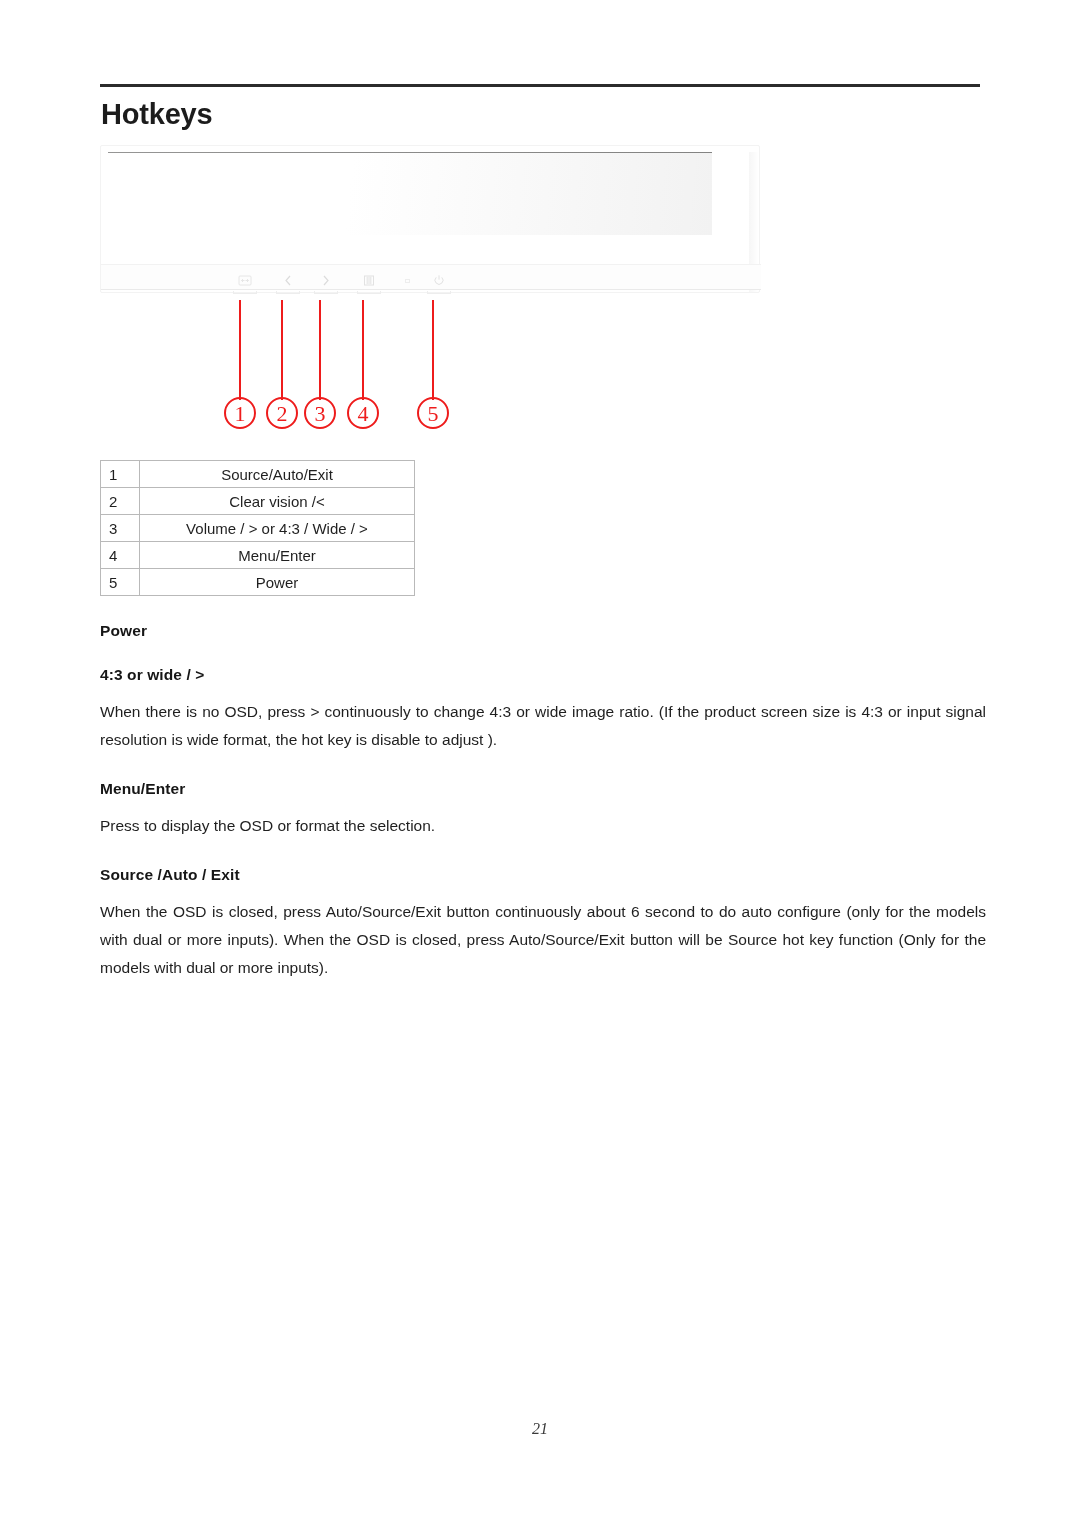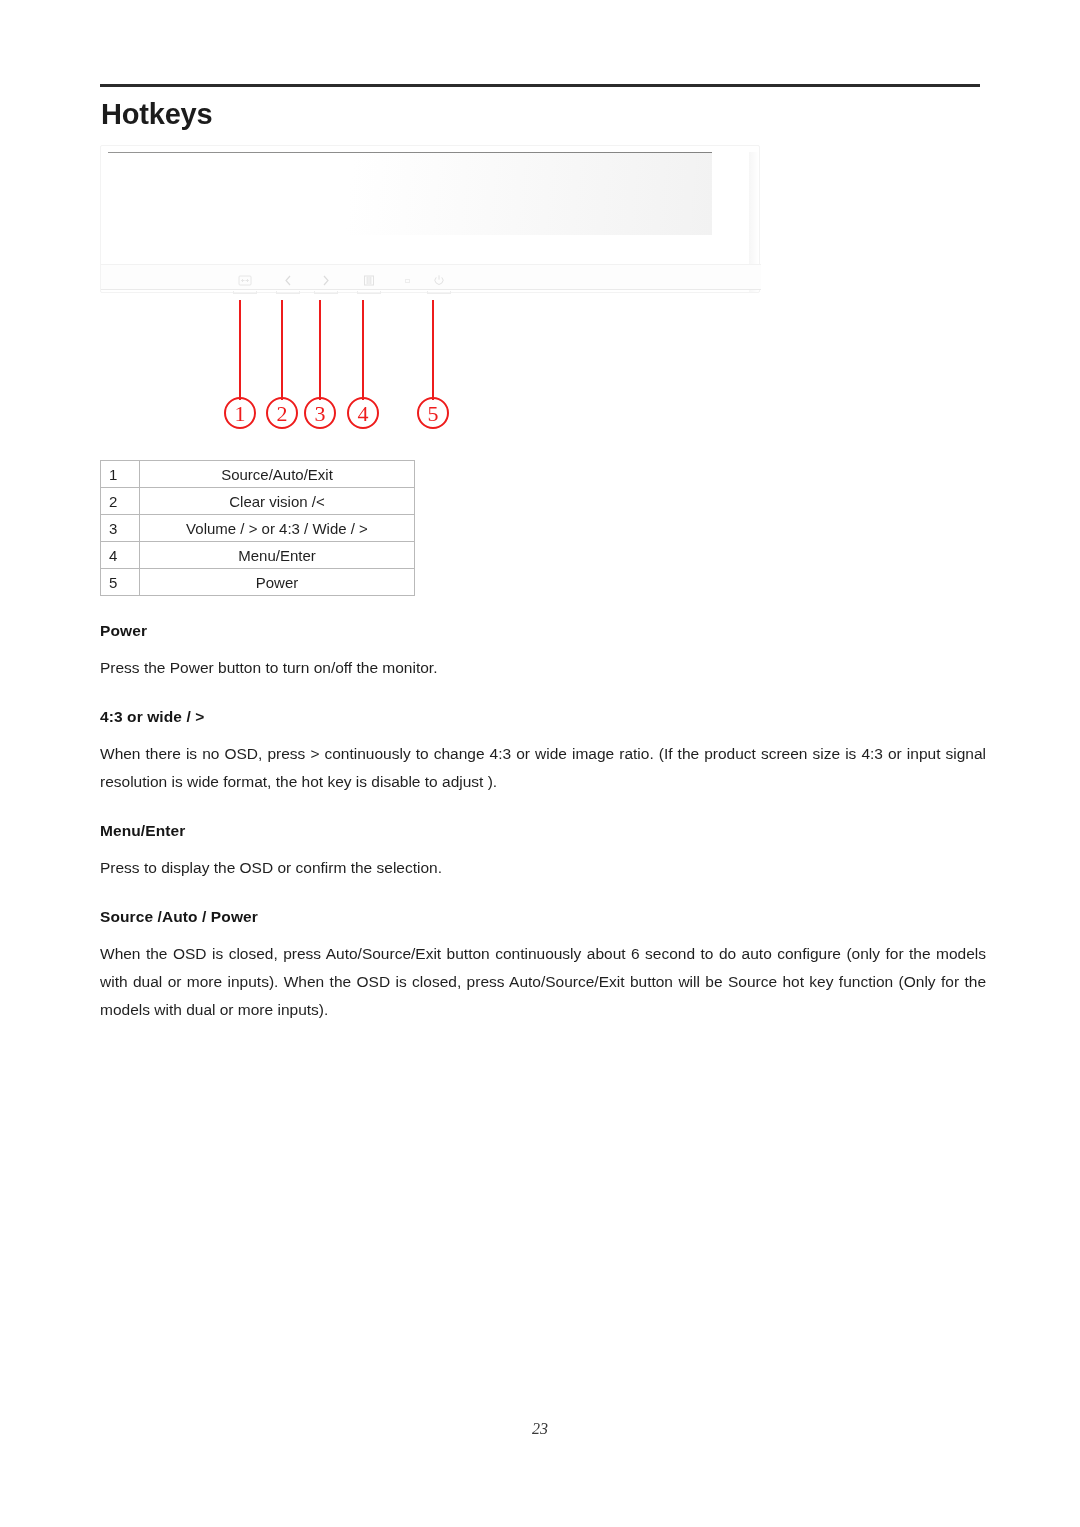--- a/index.html
+++ b/index.html
@@ -323,38 +323,37 @@
         <td class="idx">5</td>
         <td class="desc">Power</td>
       </tr>
     </tbody>
   </table>
 
   <div class="sections">
 
     <div class="sec">
       <h3>Power</h3>
-      <p>Press the Power button to turn on/off the monitor.</p>
     </div>
 
     <div class="sec">
     </div>
 
     <div class="sec">
       <h3>4:3 or wide / &gt;</h3>
       <p class="justify">When there is no OSD, press &gt; continuously to change 4:3 or wide image ratio. (If the product screen size is 4:3 or input signal resolution is wide format, the hot key is disable to adjust ).</p>
     </div>
 
     <div class="sec">
       <h3>Menu/Enter</h3>
-      <p>Press to display the OSD or confirm the selection.</p>
-    </div>
-
-    <div class="sec">
-      <h3>Source /Auto / Power</h3>
+      <p>Press to display the OSD or format the selection.</p>
+    </div>
+
+    <div class="sec">
+      <h3>Source /Auto / Exit</h3>
       <p class="justify">When the OSD is closed, press Auto/Source/Exit button continuously about 6 second to do auto configure (only for the models with dual or more inputs). When the OSD is closed, press Auto/Source/Exit button will be Source hot key function (Only for the models with dual or more inputs).</p>
     </div>
 
   </div>
 
-  <div class="page-number">23</div>
+  <div class="page-number">21</div>
 
 </div>
 
 </body></html>

